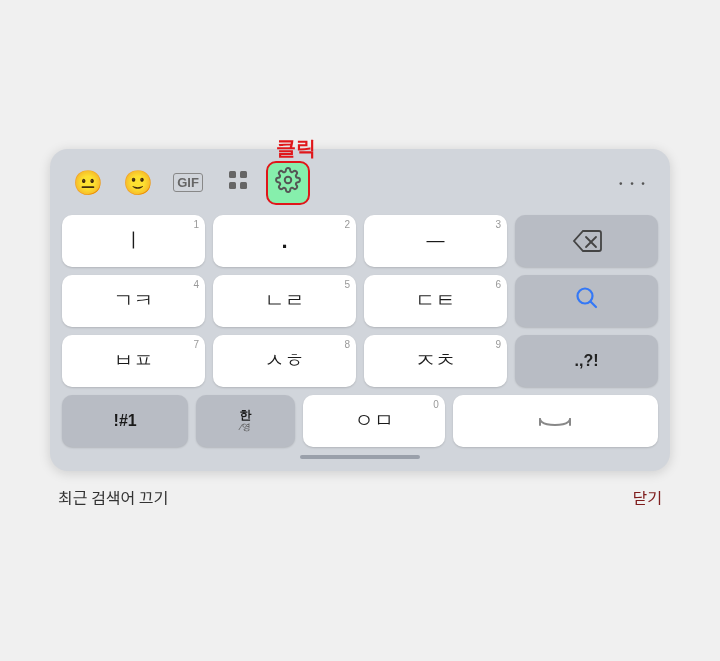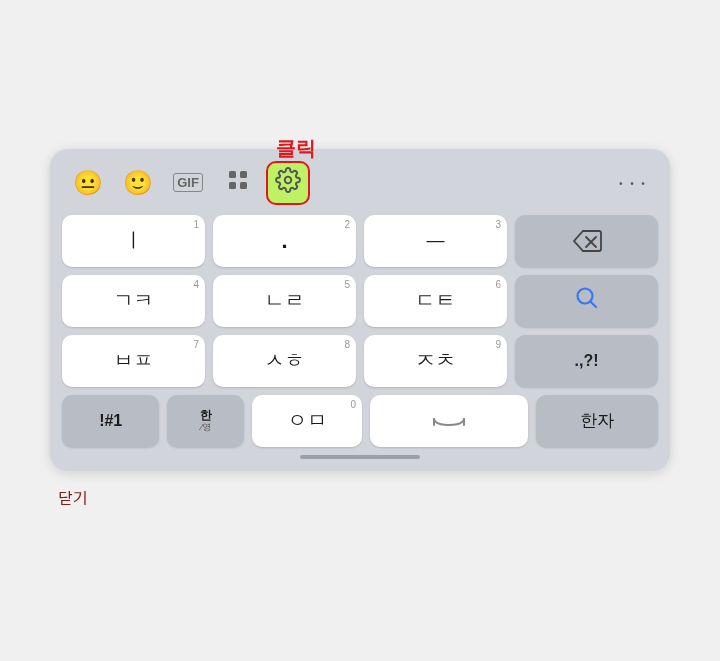--- a/index.html
+++ b/index.html
@@ -47,21 +47,21 @@
       display: flex;
       align-items: center;
       justify-content: center;
       cursor: pointer;
       font-size: 22px;
       color: #555;
       position: relative;
     }
 
     .toolbar-btn.settings-active {
-      background: #bef264;
+      background: #86efac;
       border: 2.5px solid #e0161a;
     }
 
     .toolbar-spacer {
       flex: 1;
     }
 
     .toolbar-dots {
       width: 44px;
       height: 44px;
@@ -346,27 +346,25 @@
         </button>
         <button class="key space-key" style="flex:1.3;">
           <span>
             <svg width="34" height="16" viewBox="0 0 34 16" fill="none">
               <path d="M2 8C2 8 2 14 17 14C32 14 32 8 32 8" stroke="#888" stroke-width="2" stroke-linecap="round" fill="none"></path>
               <line x1="2" y1="14" x2="2" y2="8" stroke="#888" stroke-width="2" stroke-linecap="round"></line>
               <line x1="32" y1="14" x2="32" y2="8" stroke="#888" stroke-width="2" stroke-linecap="round"></line>
             </svg>
           </span>
         </button>
-        <button class="key hanja-key" style="flex:1;">
-          <span>한자</span>
-        </button>
       </div>
     </div>
 
     <div class="scroll-indicator">
       <div class="scroll-bar"></div>
     </div>
   </div>
 
   <div class="bottom-bar">
+    <span class="bottom-label">최근 검색어 끄기</span>
     <span class="bottom-close">닫기</span>
   </div>
 </div>
 
 </body></html>

